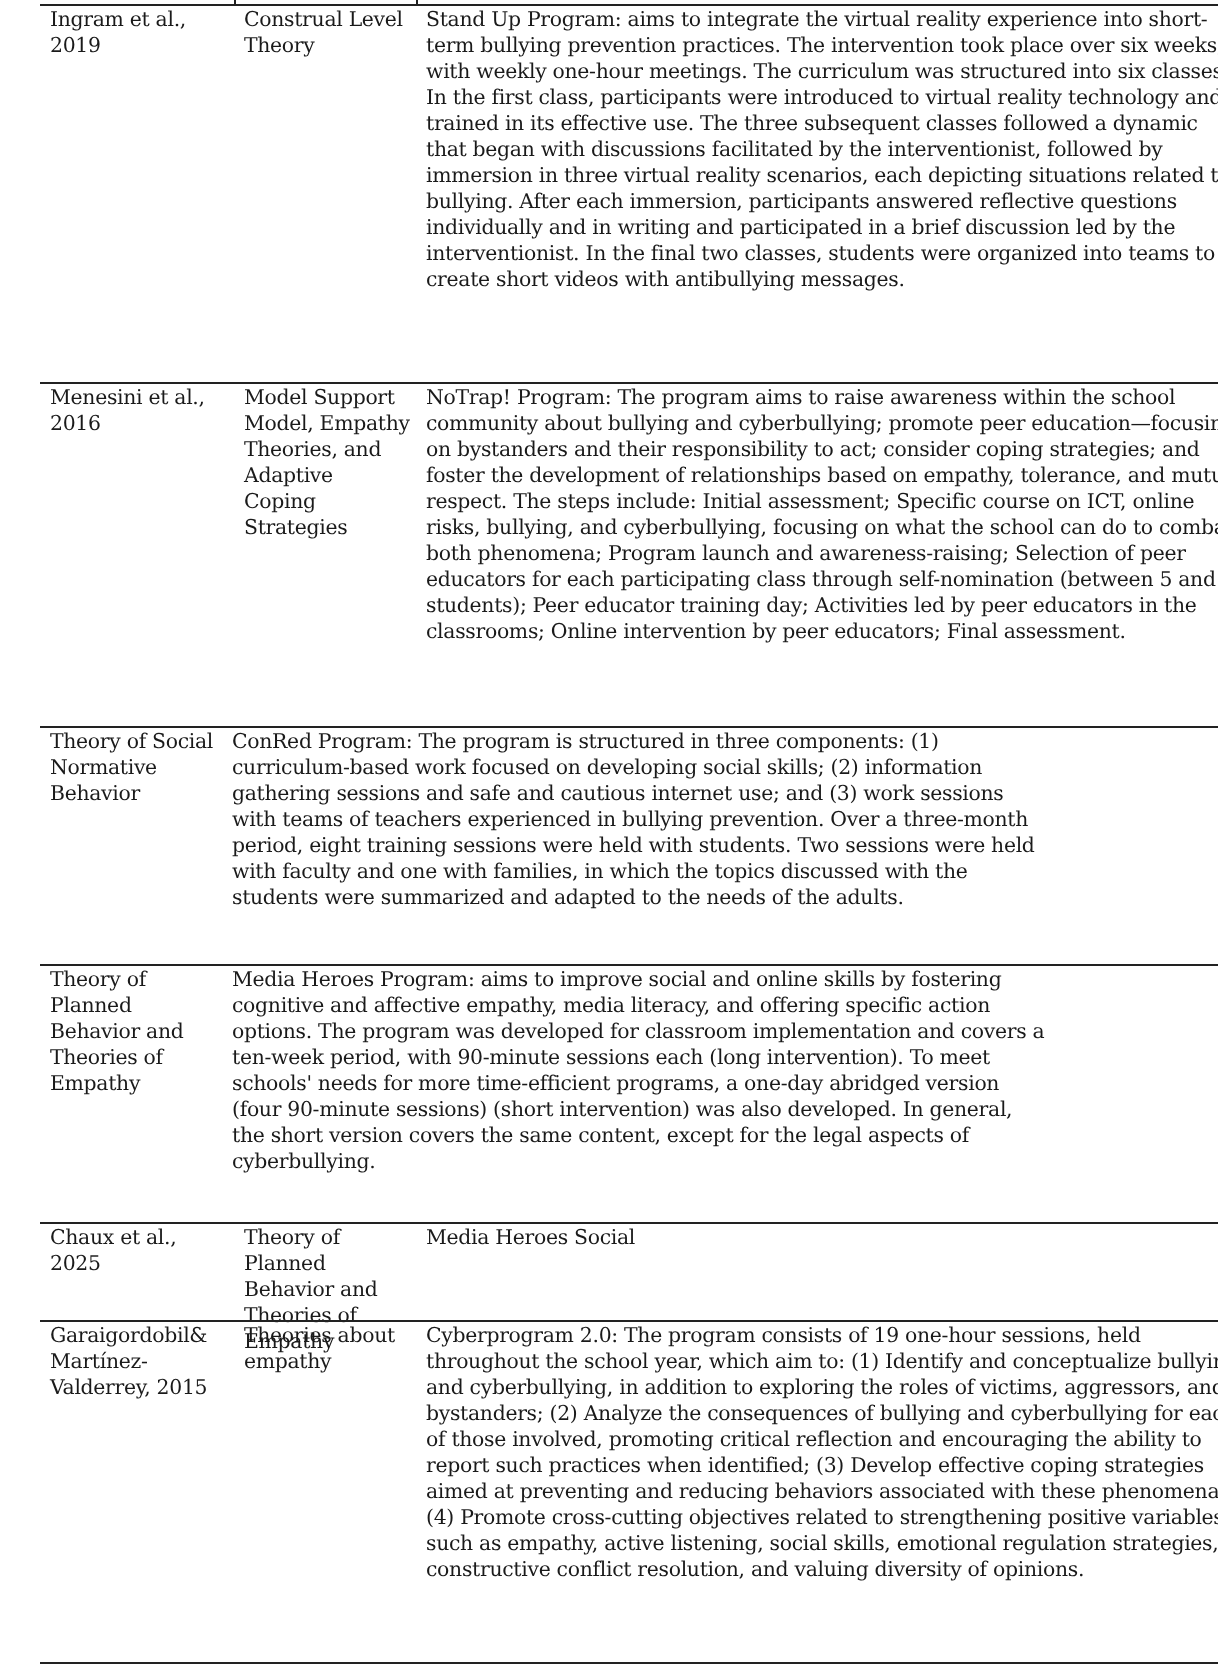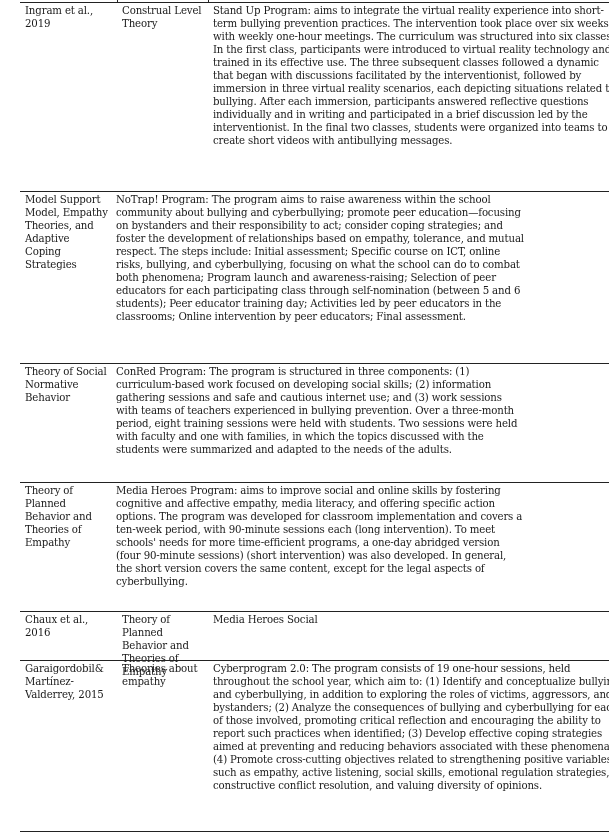--- a/index.html
+++ b/index.html
@@ -19,33 +19,34 @@
 
 <div class="table">
   <div class="row" style="height:188px">
     <span class="tick" style="left:97px"></span>
     <span class="tick" style="left:188px"></span>
     <div class="cell c1">Ingram et al., 2019</div>
     <div class="cell c2">Construal Level Theory</div>
     <div class="cell c3">Stand Up Program: aims to integrate the virtual reality experience into short-term bullying prevention practices. The intervention took place over six weeks, with weekly one-hour meetings. The curriculum was structured into six classes: In the first class, participants were introduced to virtual reality technology and trained in its effective use. The three subsequent classes followed a dynamic that began with discussions facilitated by the interventionist, followed by immersion in three virtual reality scenarios, each depicting situations related to bullying. After each immersion, participants answered reflective questions individually and in writing and participated in a brief discussion led by the interventionist. In the final two classes, students were organized into teams to create short videos with antibullying messages.</div>
   </div>
   <div class="row" style="height:171px">
+    <div class="cell c1">Menesini et al., 2016</div>
     <div class="cell c2">Model Support Model, Empathy Theories, and Adaptive Coping Strategies</div>
     <div class="cell c3">NoTrap! Program: The program aims to raise awareness within the school community about bullying and cyberbullying; promote peer education—focusing on bystanders and their responsibility to act; consider coping strategies; and foster the development of relationships based on empathy, tolerance, and mutual respect. The steps include: Initial assessment; Specific course on ICT, online risks, bullying, and cyberbullying, focusing on what the school can do to combat both phenomena; Program launch and awareness-raising; Selection of peer educators for each participating class through self-nomination (between 5 and 6 students); Peer educator training day; Activities led by peer educators in the classrooms; Online intervention by peer educators; Final assessment.</div>
   </div>
   <div class="row" style="height:118px">
     <div class="cell c2">Theory of Social Normative Behavior</div>
     <div class="cell c3">ConRed Program: The program is structured in three components: (1) curriculum-based work focused on developing social skills; (2) information gathering sessions and safe and cautious internet use; and (3) work sessions with teams of teachers experienced in bullying prevention. Over a three-month period, eight training sessions were held with students. Two sessions were held with faculty and one with families, in which the topics discussed with the students were summarized and adapted to the needs of the adults.</div>
   </div>
   <div class="row" style="height:128px">
     <div class="cell c2">Theory of Planned Behavior and Theories of Empathy</div>
     <div class="cell c3">Media Heroes Program: aims to improve social and online skills by fostering cognitive and affective empathy, media literacy, and offering specific action options. The program was developed for classroom implementation and covers a ten-week period, with 90-minute sessions each (long intervention). To meet schools' needs for more time-efficient programs, a one-day abridged version (four 90-minute sessions) (short intervention) was also developed. In general, the short version covers the same content, except for the legal aspects of cyberbullying.</div>
   </div>
   <div class="row" style="height:48px">
-    <div class="cell c1">Chaux et al., 2016</div>
+    <div class="cell c1">Chaux et al., 2025</div>
     <div class="cell c2">Theory of Planned Behavior and Theories of Empathy</div>
     <div class="cell c3">Media Heroes Social</div>
   </div>
   <div class="row" style="height:170px">
     <div class="cell c1">Garaigordobil&amp; Martínez-Valderrey, 2015</div>
     <div class="cell c2">Theories about empathy</div>
     <div class="cell c3">Cyberprogram 2.0: The program consists of 19 one-hour sessions, held throughout the school year, which aim to: (1) Identify and conceptualize bullying and cyberbullying, in addition to exploring the roles of victims, aggressors, and bystanders; (2) Analyze the consequences of bullying and cyberbullying for each of those involved, promoting critical reflection and encouraging the ability to report such practices when identified; (3) Develop effective coping strategies aimed at preventing and reducing behaviors associated with these phenomena; (4) Promote cross-cutting objectives related to strengthening positive variables, such as empathy, active listening, social skills, emotional regulation strategies, constructive conflict resolution, and valuing diversity of opinions.</div>
   </div>
 </div>
 

